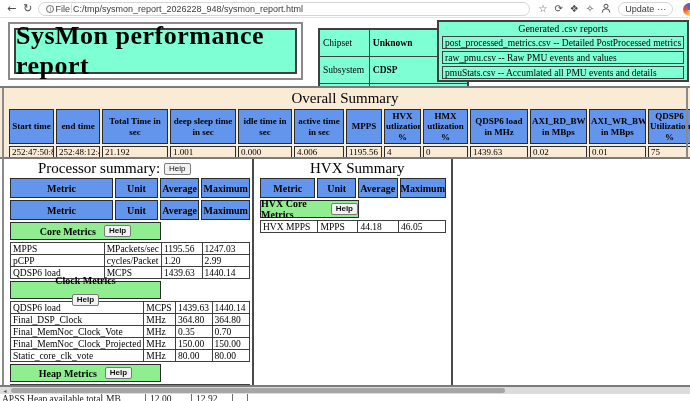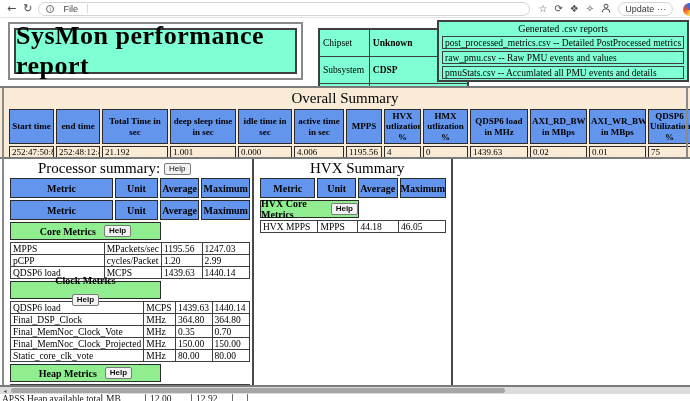--- a/index.html
+++ b/index.html
@@ -5,21 +5,21 @@
   * { box-sizing: border-box; margin: 0; padding: 0; }
   html,body { width:690px; height:401px; overflow:hidden; background:#fff; }
   body { font-family:"Liberation Serif", serif; }
   #stage { position:relative; width:690px; height:401px; background:#fff; overflow:hidden; }
 
   
   .browser-bar { position:absolute; left:0; top:0; width:690px; height:18px; background:#fff;
     border-bottom:1px solid #e3e3e3; display:flex; align-items:center;
     font-family:"Liberation Sans", sans-serif; color:#5f6368; }
   .nav-ico { font-family:"DejaVu Sans", sans-serif; font-size:11px; color:#494c50; margin-left:7px; line-height:1; }
-  .addr-pill { display:flex; align-items:center; gap:9px; margin-left:6px; height:14px; width:492px;
+  .addr-pill { display:flex; align-items:center; gap:1px; margin-left:6px; height:14px; width:492px;
     border:1px solid #d5d5d5; border-radius:8px; padding:0 7px; background:#fff; }
   .info-ico { width:8px; height:8px; border:1px solid #6a6a6a; border-radius:50%; font-size:6px;
     line-height:6px; text-align:center; color:#6a6a6a; font-family:"Liberation Serif",serif; font-style:italic; flex:0 0 auto; }
   .addr-scheme { font-size:9px; color:#444; }
   .addr-sep { width:1px; height:9px; background:#d9d9d9; }
   .addr-url { font-size:9px; color:#3a3a3a; white-space:nowrap; overflow:hidden; }
   .chrome-right { display:flex; align-items:center; gap:7px; margin-left:8px; }
   .tb-ico { font-family:"DejaVu Sans", sans-serif; font-size:10px; color:#494c50; line-height:1; }
   .update-pill { display:flex; align-items:center; gap:3px; border:1px solid #d5d5d5; border-radius:8px;
     height:14px; padding:0 6px; font-size:9px; color:#3a3a3a; background:#fff; white-space:nowrap; }
@@ -90,20 +90,21 @@
 
 <div id="stage">
 
   <div class="browser-bar">
     <span class="nav-ico">←</span>
     <span class="nav-ico">↻</span>
     <div class="addr-pill">
       <span class="info-ico">i</span>
       <span class="addr-scheme">File</span>
       <span class="addr-sep"></span>
+      <span class="addr-url">C:/tmp/sysmon_report_2026228_948/sysmon_report.html</span>
     </div>
     <div class="chrome-right">
       <span class="tb-ico">☆</span>
       <span class="tb-ico">⟳</span>
       <span class="tb-ico">❖</span>
       <span class="tb-ico">✧</span>
       <span class="tb-ico">
         <svg width="10" height="10" viewBox="0 0 10 10">
             <circle cx="5" cy="3.2" r="2" fill="none" stroke="#494c50"></circle>
             <path d="M1.2 9.5 a3.8 3.8 0 0 1 7.6 0" fill="none" stroke="#494c50"></path>

